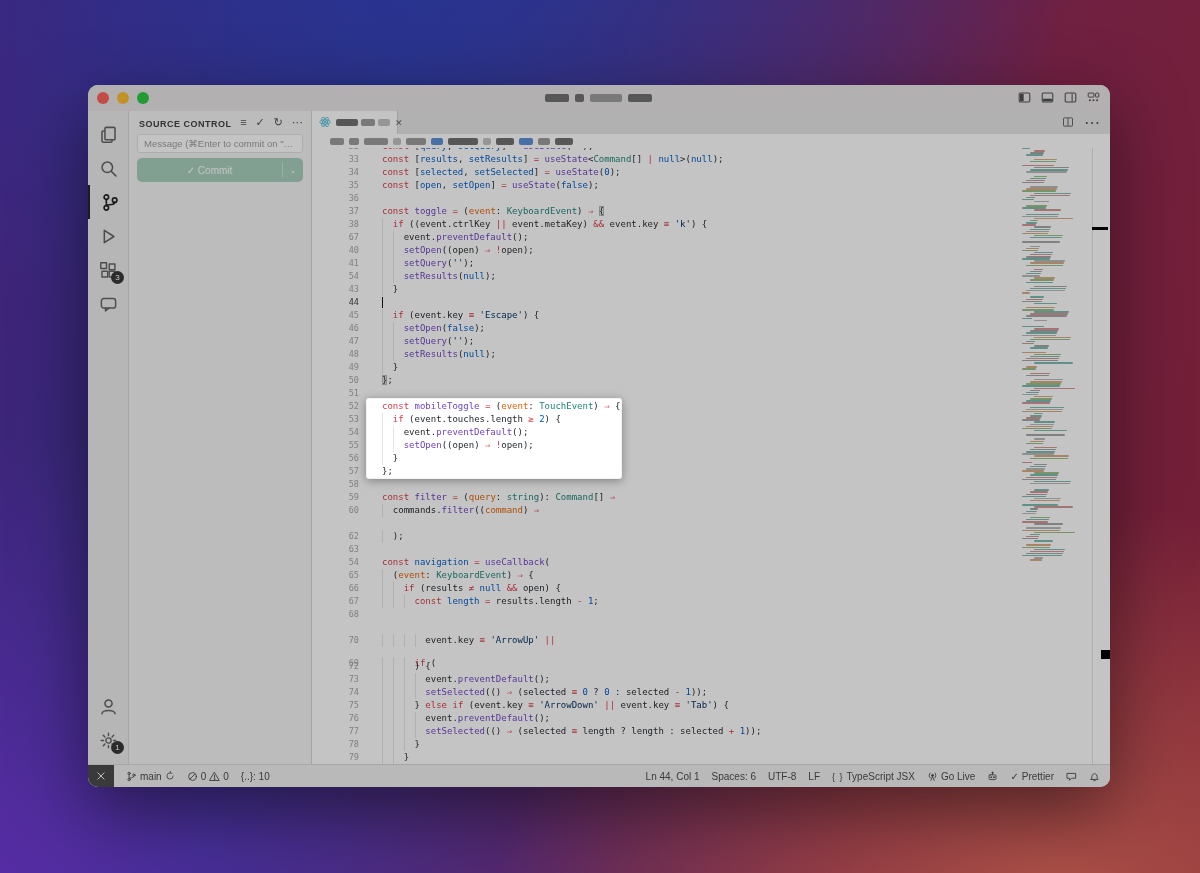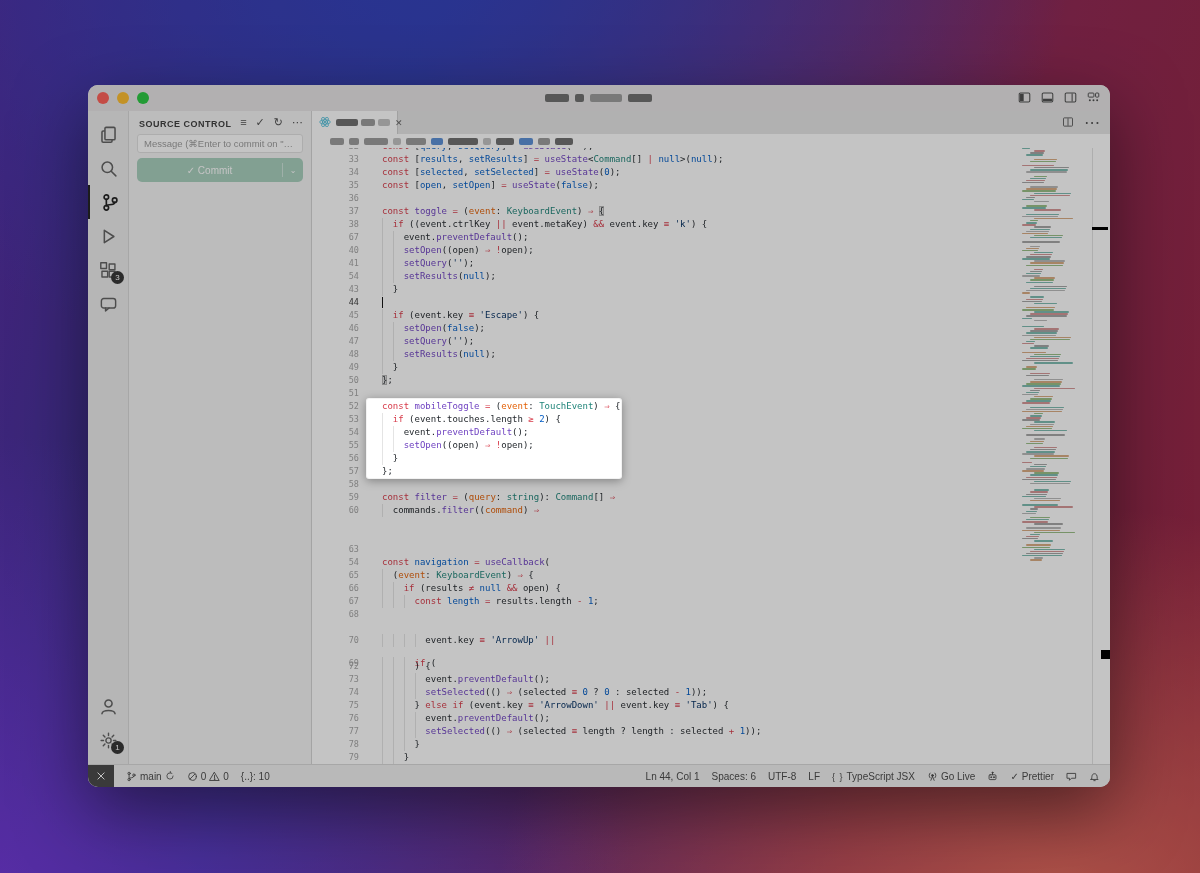--- a/index.html
+++ b/index.html
@@ -562,20 +562,25 @@
           </div>
           <div class="code-row" style="top: 343px;">
             <div class="ln">59</div>
             <div class="code-text"><span class="tok-kw">const</span><span class="tok-pl"> </span><span class="tok-fn">filter</span><span class="tok-pl"> </span><span class="tok-kw">=</span><span class="tok-pl"> (</span><span class="tok-pm">query</span><span class="tok-pl">: </span><span class="tok-ty">string</span><span class="tok-pl">): </span><span class="tok-ty">Command</span><span class="tok-pl">[] </span><span class="tok-kw">⇒</span></div>
           </div>
           <div class="code-row" style="top: 356px;">
             <div class="ln">60</div>
             <span class="guide" style="left: 58px;"></span>
             <div class="code-text"><span class="tok-pl">  commands.</span><span class="tok-fn">filter</span><span class="tok-pl">((</span><span class="tok-pm">command</span><span class="tok-pl">) </span><span class="tok-kw">⇒</span></div>
           </div>
+          <div class="code-row" style="top: 382px;">
+            <div class="ln">62</div>
+            <span class="guide" style="left: 58px;"></span>
+            <div class="code-text"><span class="tok-pl">  );</span></div>
+          </div>
           <div class="code-row" style="top: 395px;">
             <div class="ln">63</div>
             <div class="code-text"></div>
           </div>
           <div class="code-row" style="top: 408px;">
             <div class="ln">54</div>
             <div class="code-text"><span class="tok-kw">const</span><span class="tok-pl"> </span><span class="tok-ct">navigation</span><span class="tok-pl"> </span><span class="tok-kw">=</span><span class="tok-pl"> </span><span class="tok-fn">useCallback</span><span class="tok-pl">(</span></div>
           </div>
           <div class="code-row" style="top: 421px;">
             <div class="ln">65</div>

